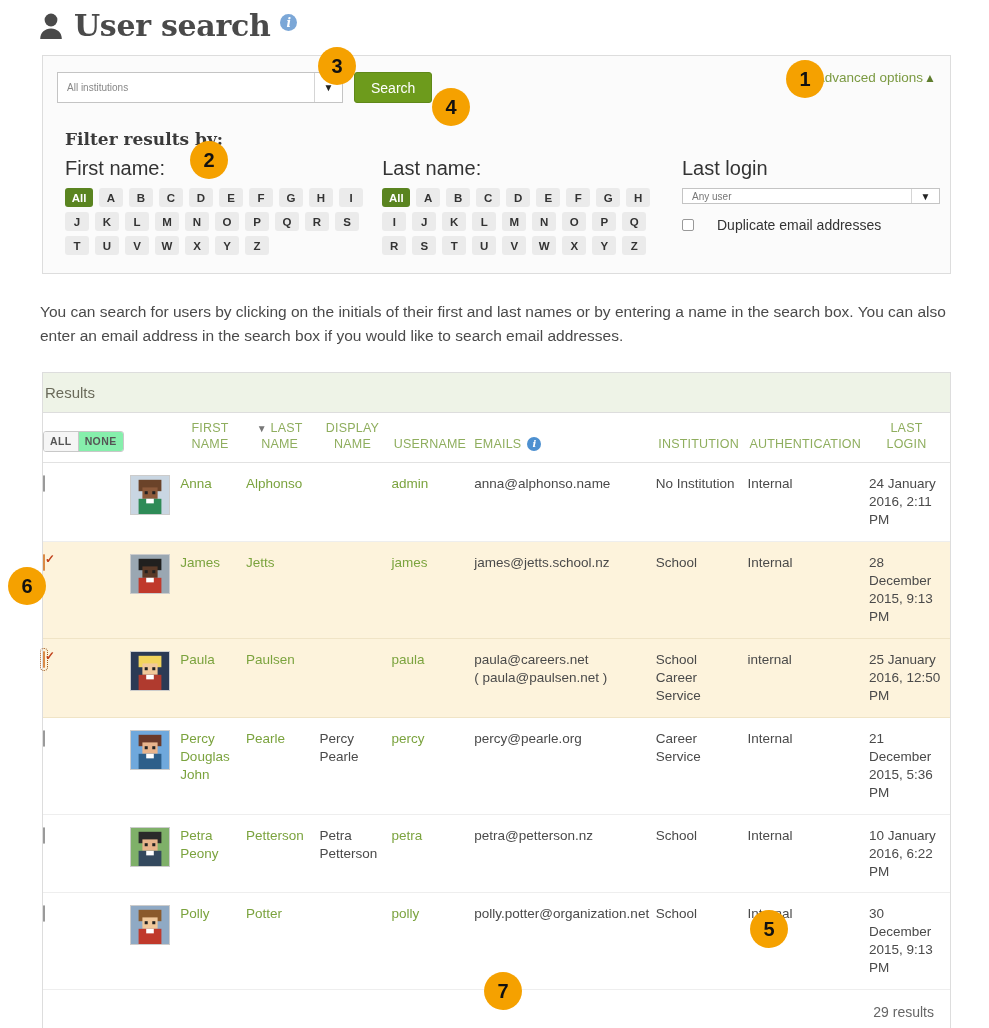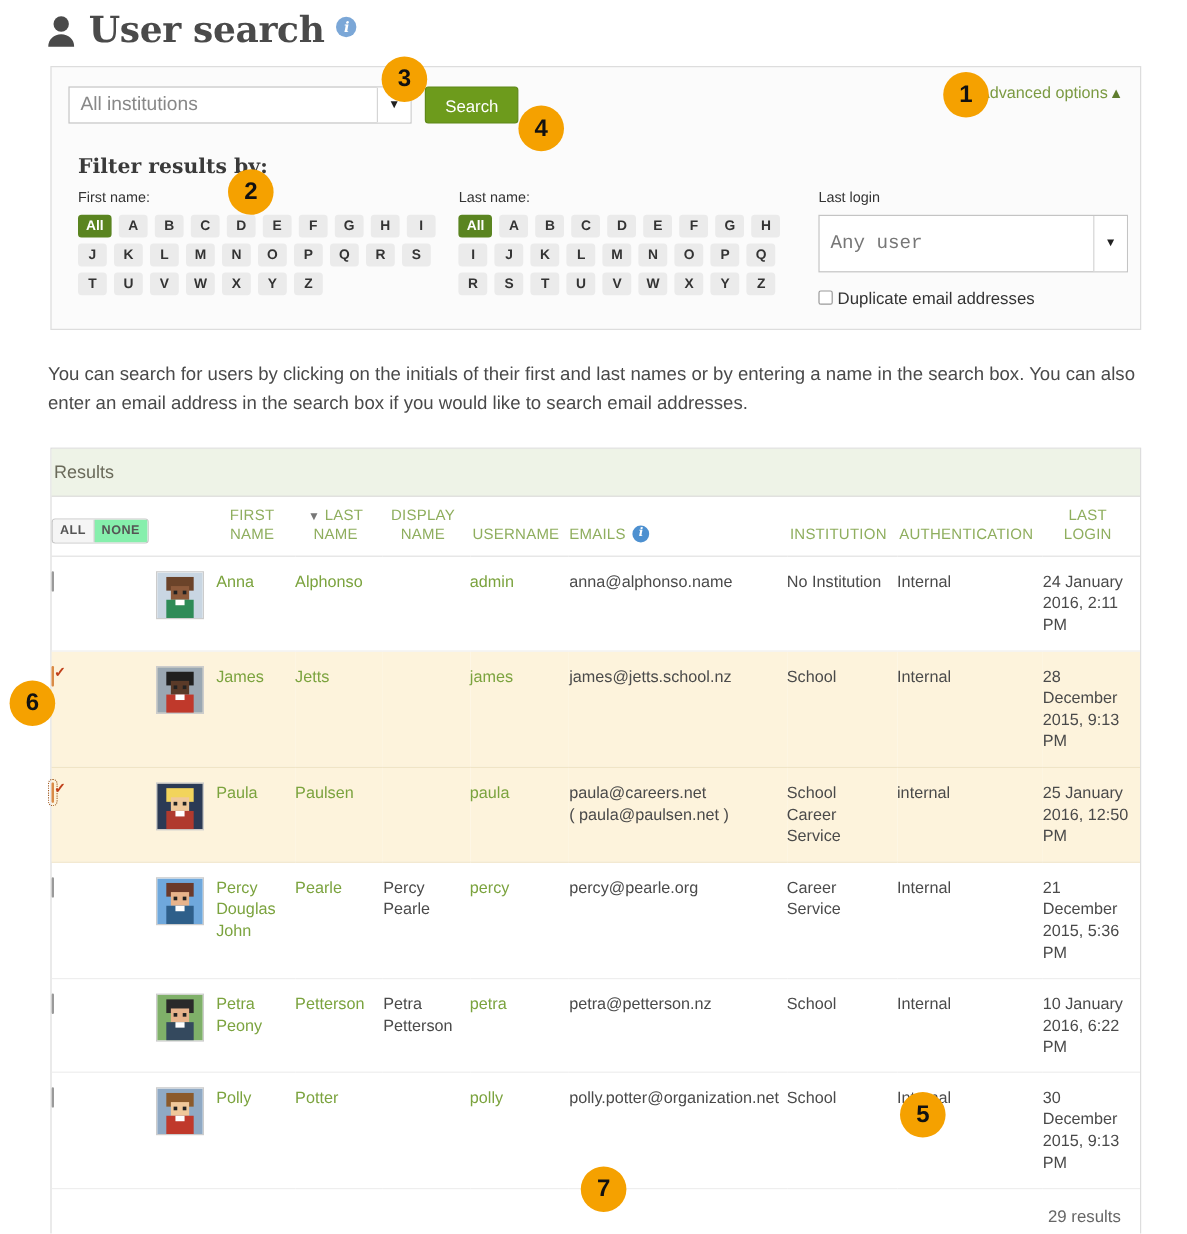--- a/index.html
+++ b/index.html
@@ -54,21 +54,21 @@
   .search-label b { font-weight: bold; }
   .search-label i { color: #777; font-style: italic; font-size: 12.5px; }
 
   .search-row { display: flex; align-items: stretch; gap: 11px; }
   .select-wrap {
     display: flex; width: 286px; height: 31px;
     border: 1px solid #c4c4c4; background: #fff;
   }
   .select-text {
     flex: 1; display: flex; align-items: center;
-    padding-left: 9px; color: #888; font-size: 16px; text-align: center;
+    padding-left: 9px; color: #888; font-size: 10px; text-align: center;
   }
   .select-arrow {
     width: 28px; border-left: 1px solid #d5d5d5;
     display: flex; align-items: center; justify-content: center;
     font-size: 10px; color: #222; background: #fff;
   }
   .btn-search {
     background: #6d9b1c; color: #fff;
     border: 1px solid #5f8818; border-radius: 3px;
     padding: 0 16px; height: 31px;
@@ -79,39 +79,39 @@
   
   .filter-head {
     font-family: "DejaVu Serif", "Liberation Serif", serif;
     font-size: 17px; font-weight: bold; color: #3a3a3a;
     margin: 26px 0 8px 8px;
   }
   .filter-cols { display: flex; margin-left: 8px; }
   .fcol-first { width: 322px; }
   .fcol-last  { width: 288px; }
   .fcol-login { width: 270px; padding-left: 16px; }
-  .fcol-label { font-size: 12px; color: #333; margin-bottom: 8px; }
+  .fcol-label { font-size: 20px; color: #333; margin-bottom: 8px; }
 
   .alpha-grid { display: flex; flex-wrap: wrap; gap: 5px 6px; width: 315px; }
   .alpha-grid.last { width: 280px; }
   .alpha {
     width: 24px; height: 19px;
     display: flex; align-items: center; justify-content: center;
     background: #ebebeb; border-radius: 3px;
     font-size: 11.5px; font-weight: bold; color: #333;
     cursor: pointer; user-select: none;
   }
   .alpha.all { background: #5a8420; color: #fff; width: 28px; }
 
   .login-select {
-    display: flex; width: 258px; height: 48px;
-    border: 1px solid #c4c4c4; background: #fff; margin-bottom: 13px; font-family: Liberation Mono, monospace;
+    display: flex; width: 258px; height: 16px;
+    border: 1px solid #c4c4c4; background: #fff; margin-bottom: 13px;
   }
   .login-select .select-text { color: #777; }
-  .chk-row { display: flex; align-items: center; gap: 4px; }
+  .chk-row { display: flex; align-items: center; gap: 23px; }
   .chk-box {
     width: 12px; height: 12px; border: 1px solid #999; background: #fff;
     border-radius: 2px;
   }
   .chk-label { font-size: 14px; color: #333; }
 
   
   .intro {
     margin: 26px 38px 0 40px;
     font-size: 15.5px; line-height: 1.55; color: #4a4a4a;

